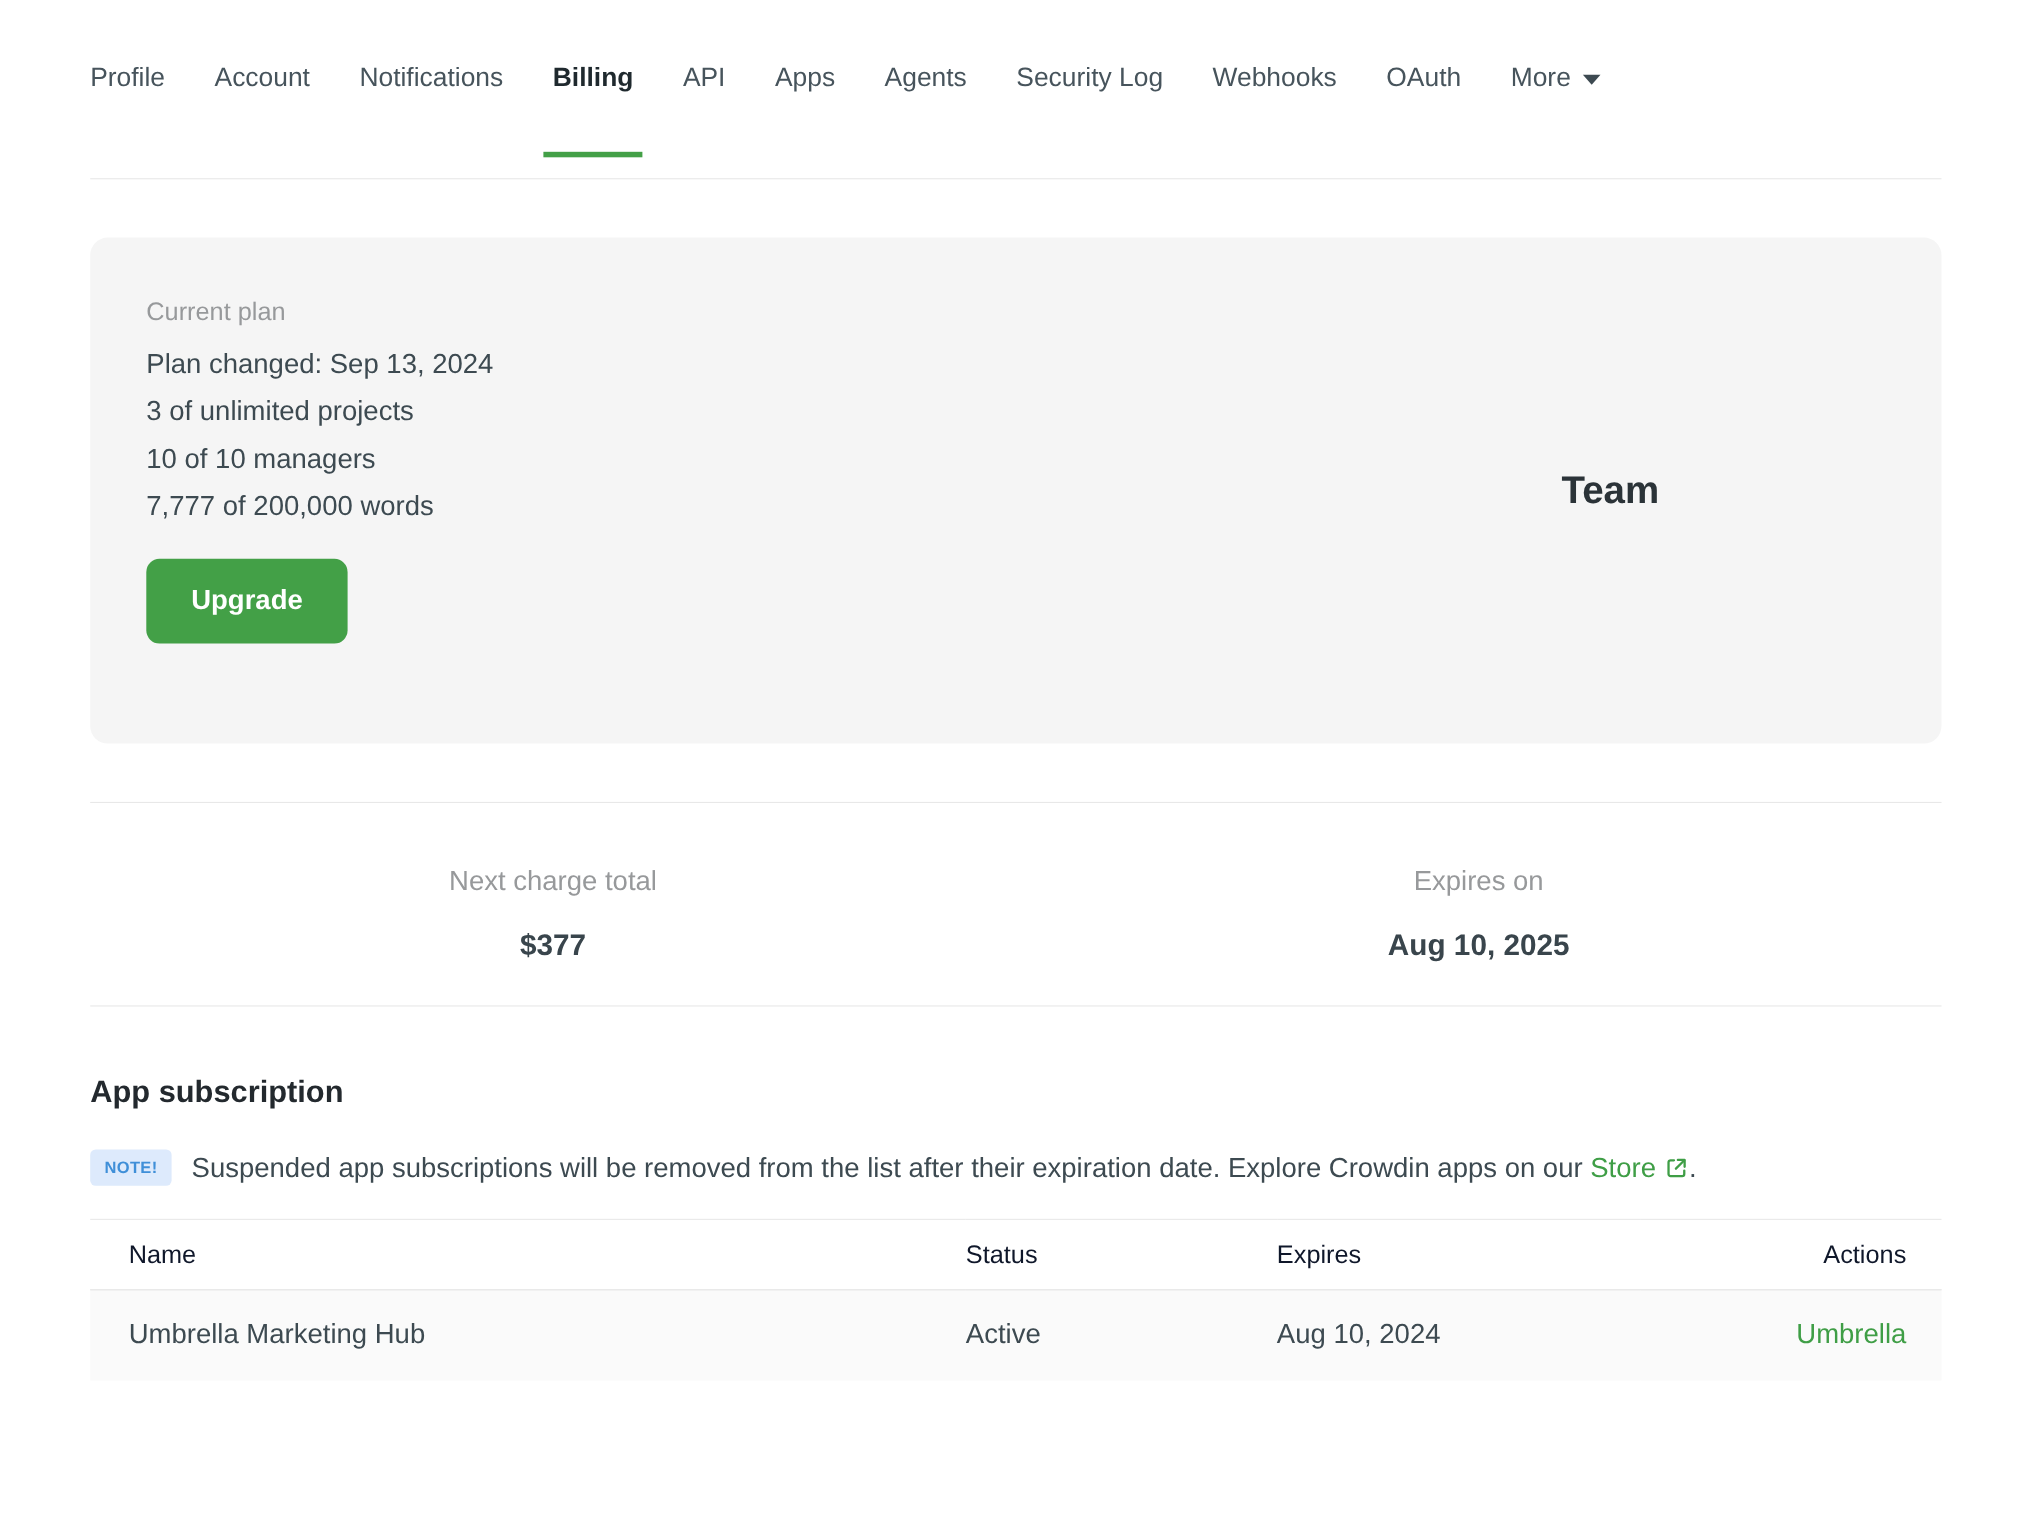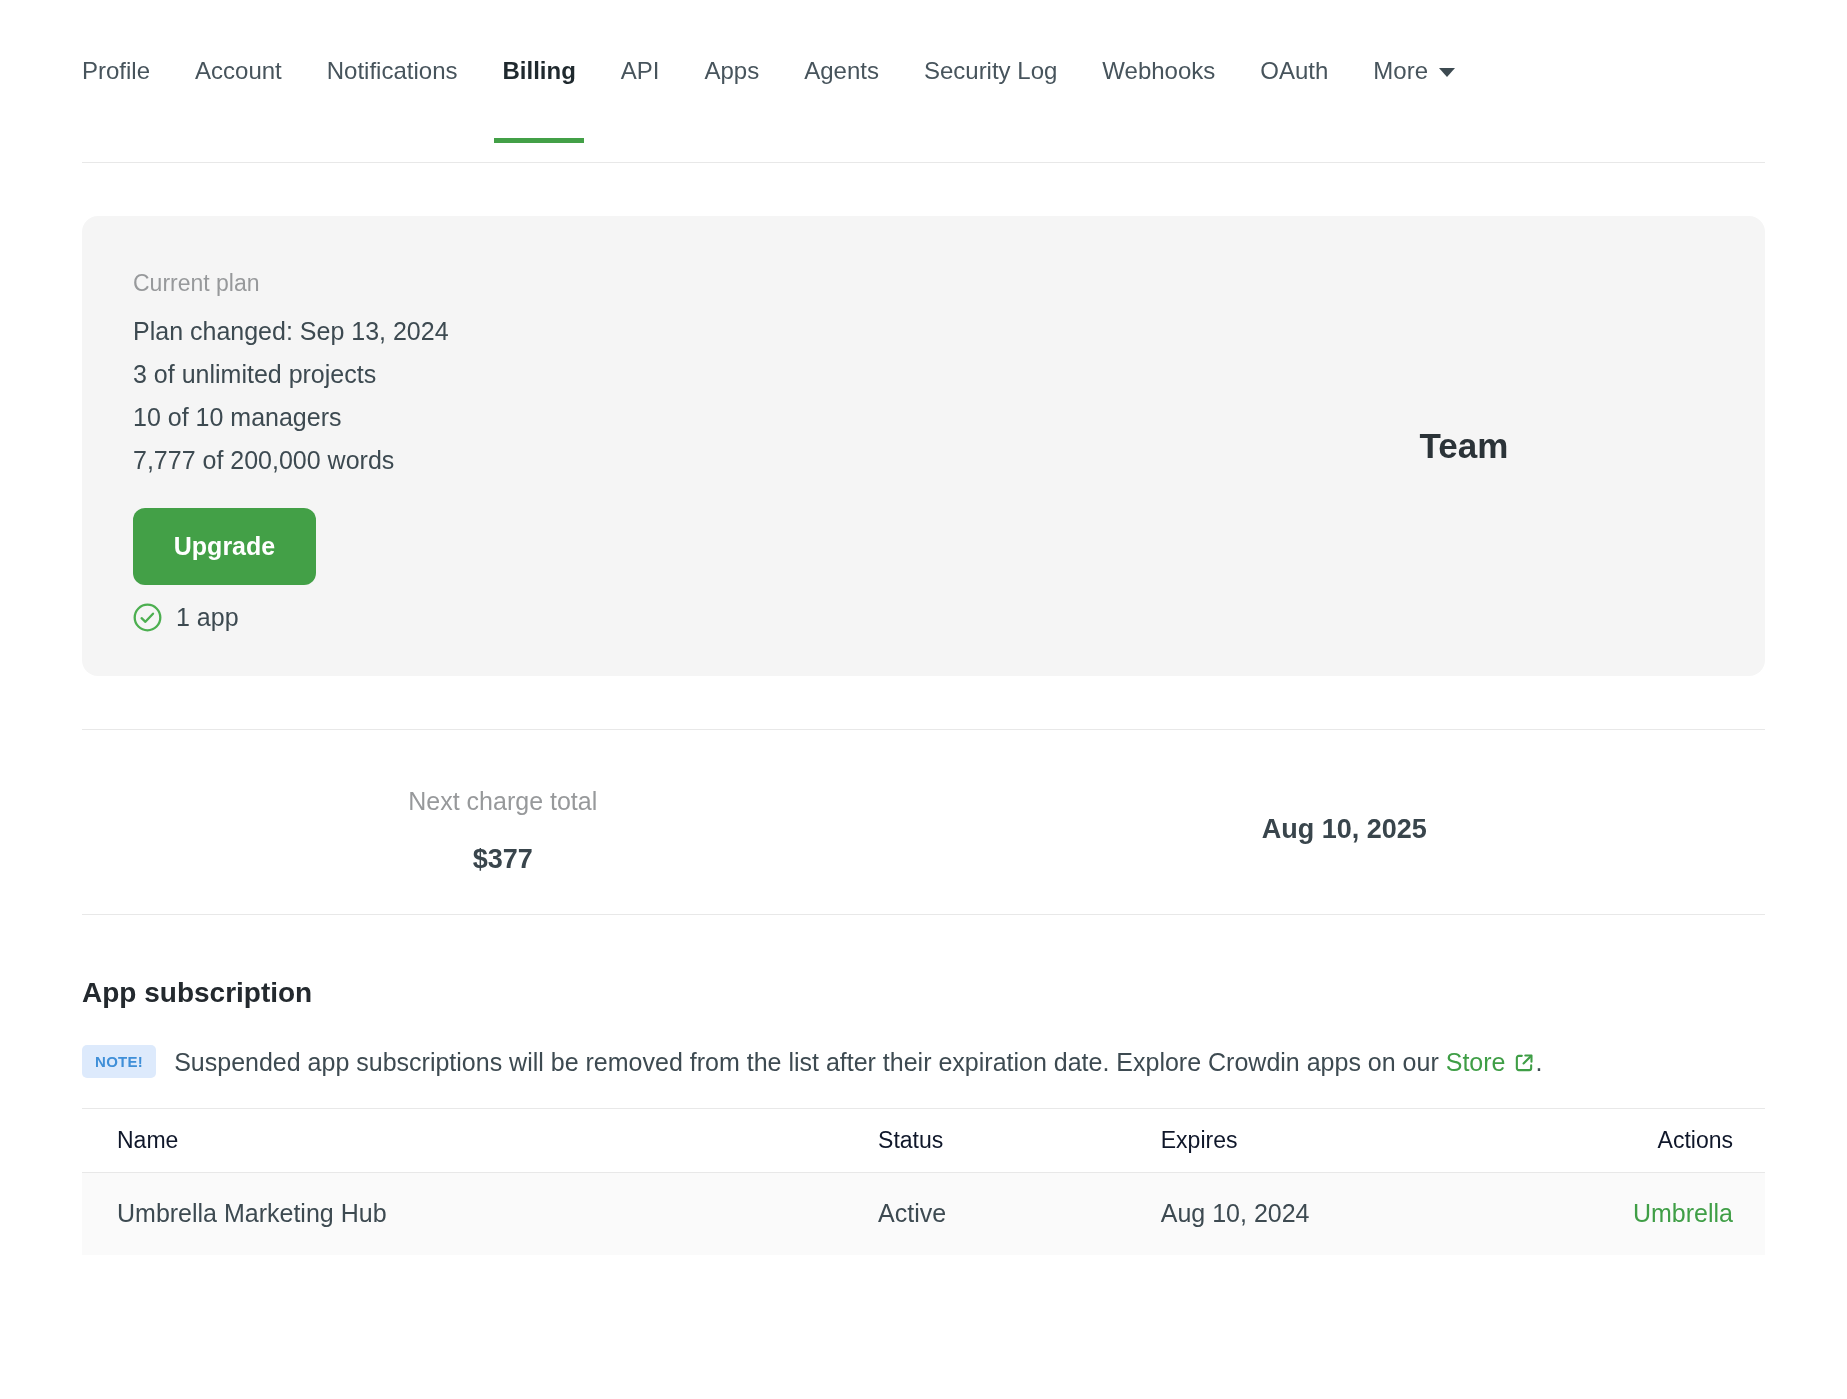--- a/index.html
+++ b/index.html
@@ -134,38 +134,32 @@
     </a>
   </nav>
 
   <section class="plan-card">
     <div class="plan-label">Current plan</div>
     <div class="plan-line">Plan changed: Sep 13, 2024</div>
     <div class="plan-line">3 of unlimited projects</div>
     <div class="plan-line">10 of 10 managers</div>
     <div class="plan-line">7,777 of 200,000 words</div>
     <button class="upgrade-btn">Upgrade</button>
-    <div class="apps-line">
-      <svg width="29" height="29" viewBox="0 0 29 29">
-        <circle cx="14.5" cy="14.5" r="12.8" fill="none" stroke="#4caf50" stroke-width="2.3"></circle>
-        <path d="M8.6 15.2 l3.8 3.6 7.6 -8.1" fill="none" stroke="#4caf50" stroke-width="2.3" stroke-linecap="round" stroke-linejoin="round"></path>
-      </svg>
-      <span>1 app</span>
-    </div>
     <div class="plan-name">Team</div>
   </section>
 
   <hr class="divider">
 
   <section class="summary">
     <div class="summary-col">
       <div class="summary-label">Next charge total</div>
       <div class="summary-value">$377</div>
     </div>
     <div class="summary-col">
+      <div class="summary-label">Expires on</div>
       <div class="summary-value">Aug 10, 2025</div>
     </div>
   </section>
 
   <hr class="divider2">
 
   <h2 class="section-title">App subscription</h2>
 
   <div class="note-line">
     <span class="note-badge">NOTE!</span>

